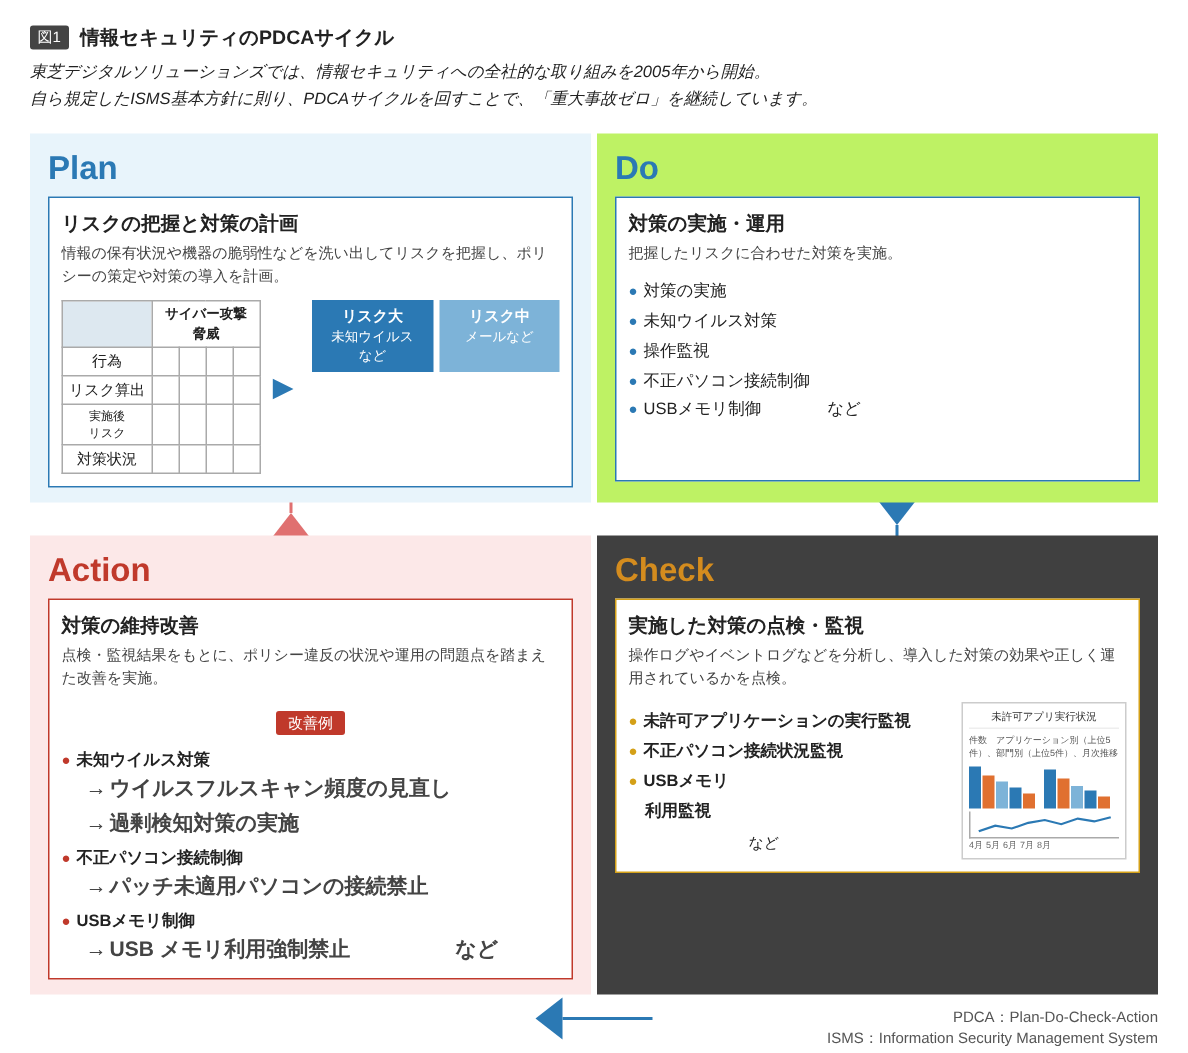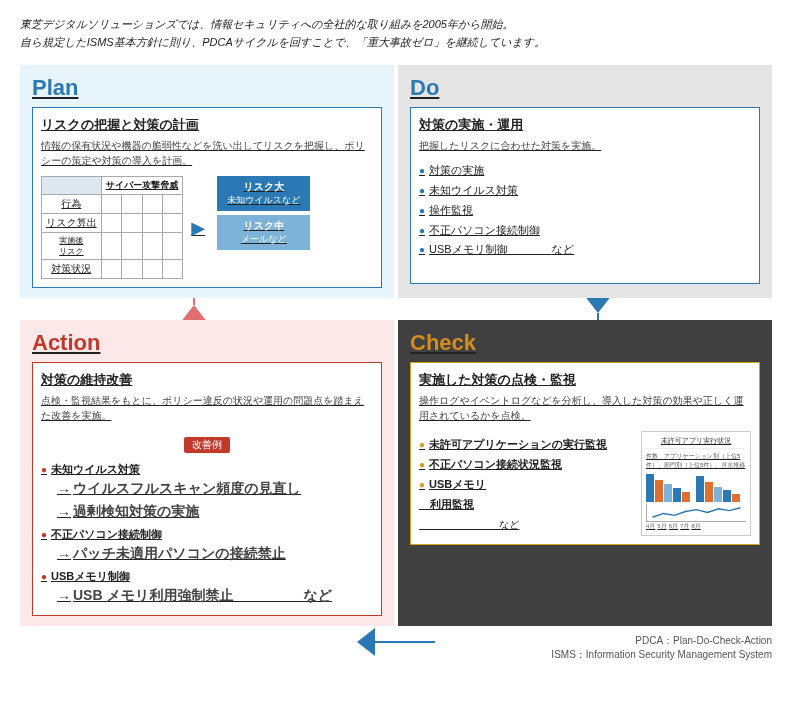--- a/index.html
+++ b/index.html
@@ -43,21 +43,21 @@
     }
     .quadrant-label {
       font-size: 22px;
       font-weight: bold;
       margin-bottom: 6px;
     }
     
     .plan-q { background: #e8f4fb; }
     .plan-q .quadrant-label { color: #2b79b4; }
     
-    .do-q { background: #e5e5e5; }
+    .do-q { background: #bef264; }
     .do-q .quadrant-label { color: #2b79b4; }
     
     .action-q { background: #fce8e8; }
     .action-q .quadrant-label { color: #c0392b; }
     
     .check-q { background: #404040; }
     .check-q .quadrant-label { color: #d48c1e; }
 
     .section-title {
       font-size: 13px;
@@ -100,21 +100,20 @@
     }
     .row-header {
       background: #dde8f0;
       text-align: left;
       white-space: nowrap;
       font-size: 10px;
     }
 
     .risk-boxes {
       display: flex;
-      flex-direction: column;
       gap: 4px;
       margin-left: 4px;
     }
     .risk-large {
       background: #2b79b4;
       color: #fff;
       padding: 4px 10px;
       font-size: 10px;
       font-weight: bold;
       text-align: center;
@@ -256,21 +255,20 @@
       width: 0;
       height: 0;
       border-top: 14px solid transparent;
       border-bottom: 14px solid transparent;
       border-right: 18px solid #2b79b4;
     }
 
     
     .pdca-wrapper {
       position: relative;
-      text-decoration: underline;
     }
 
     .top-row {
       display: grid;
       grid-template-columns: 1fr 1fr;
       gap: 4px;
     }
     .bottom-row {
       display: grid;
       grid-template-columns: 1fr 1fr;
@@ -325,20 +323,24 @@
       gap: 2px;
       font-size: 6px;
       color: #666;
     }
   </style>
 </head>
 <body>
 
 <div>
 
+  <div class="header-row">
+    <span class="fig-label">図1</span>
+    <span class="fig-title">情報セキュリティのPDCAサイクル</span>
+  </div>
 
   <div class="description">
     <div>東芝デジタルソリューションズでは、情報セキュリティへの全社的な取り組みを2005年から開始。</div>
     <div>自ら規定したISMS基本方針に則り、PDCAサイクルを回すことで、「重大事故ゼロ」を継続しています。</div>
   </div>
 
   <div class="pdca-wrapper">
 
     <div class="top-row">
 

